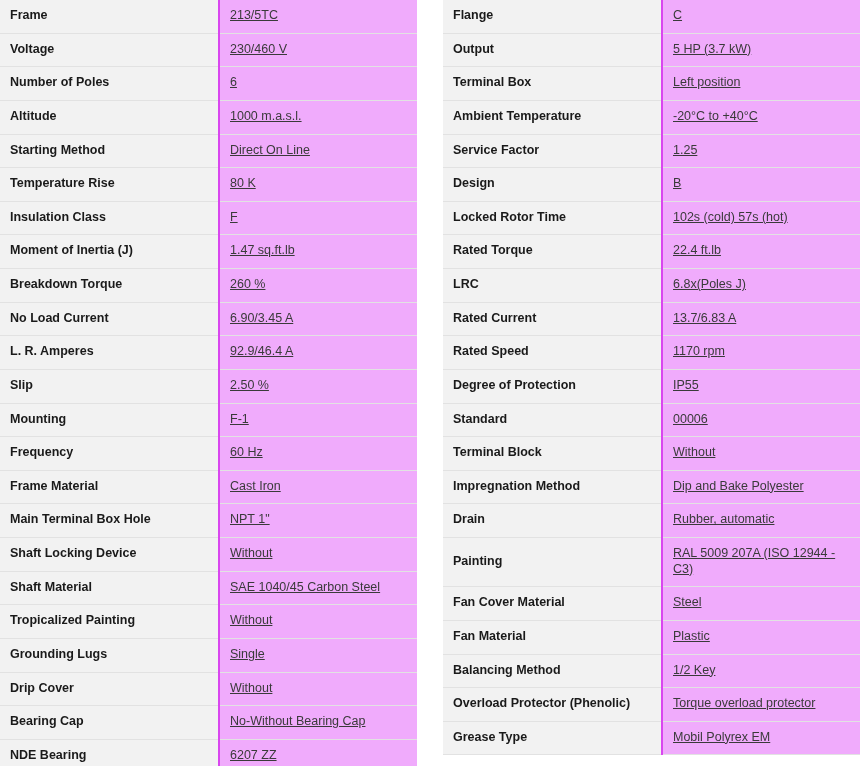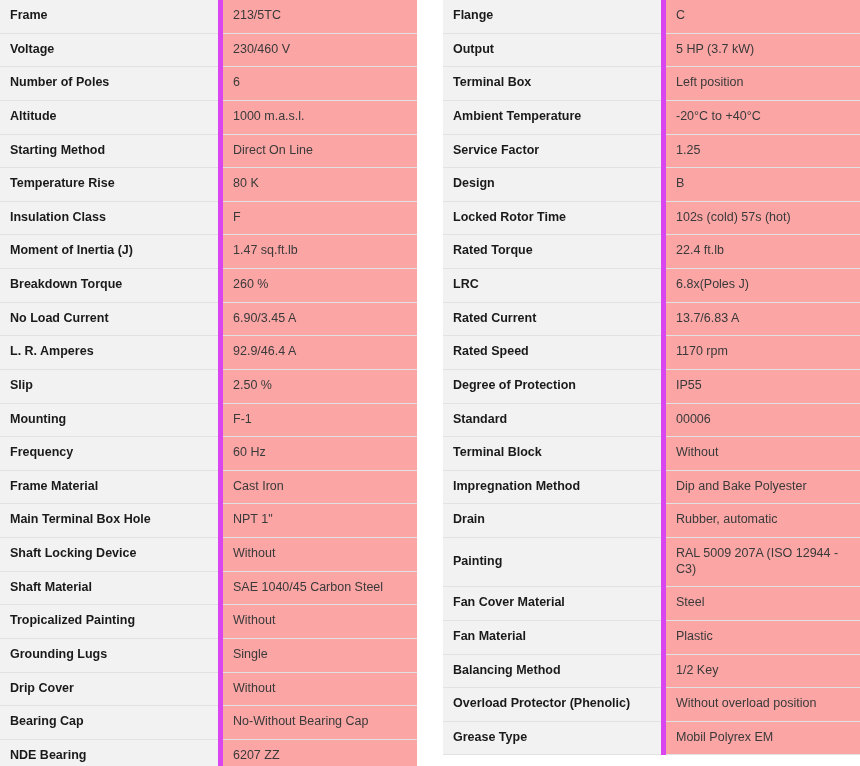--- a/index.html
+++ b/index.html
@@ -41,26 +41,27 @@
   table.spec-table td {
     padding: 8px 10px 9px 10px;
     vertical-align: middle;
     line-height: 1.25;
   }
   td.k {
     width: 202px;
     background: #f2f2f2;
     font-weight: bold;
     color: #1a1a1a;
-    border-right: 5px solid #d946ef;
+    border-right: 2px solid #d946ef;
   }
   td.v {
-    background: #fca5a5;
+    background: #f0abfc;
     color: #3a3a3a;
     font-weight: normal;
+    text-decoration: underline;
   }
   .spec-col.left td.k { width: 198px; }
   .spec-col.right td.k { width: 198px; }
 </style>
 </head>
 <body>
 
 <div class="spec-wrap">
   <div class="spec-col left">
     <table class="spec-table">
@@ -238,21 +239,21 @@
           <tr>
             <td class="k">Fan Material</td>
             <td class="v">Plastic</td>
           </tr>
           <tr>
             <td class="k">Balancing Method</td>
             <td class="v">1/2 Key</td>
           </tr>
           <tr>
             <td class="k">Overload Protector (Phenolic)</td>
-            <td class="v">Without overload position</td>
+            <td class="v">Torque overload protector</td>
           </tr>
           <tr>
             <td class="k">Grease Type</td>
             <td class="v">Mobil Polyrex EM</td>
           </tr>
         </tbody>
     </table>
   </div>
 </div>
 

